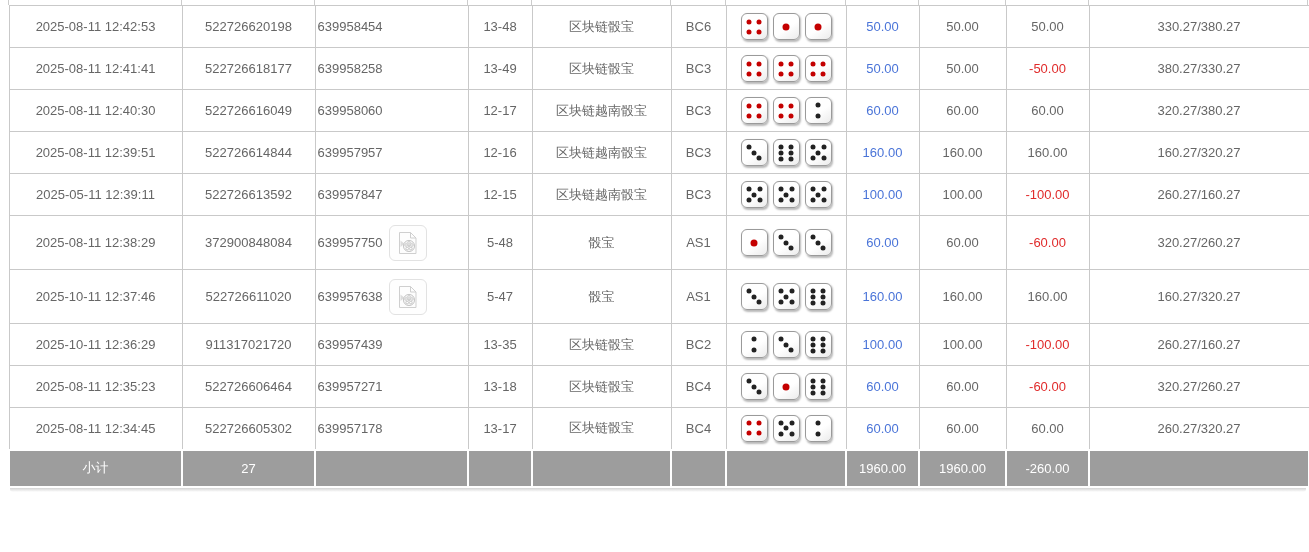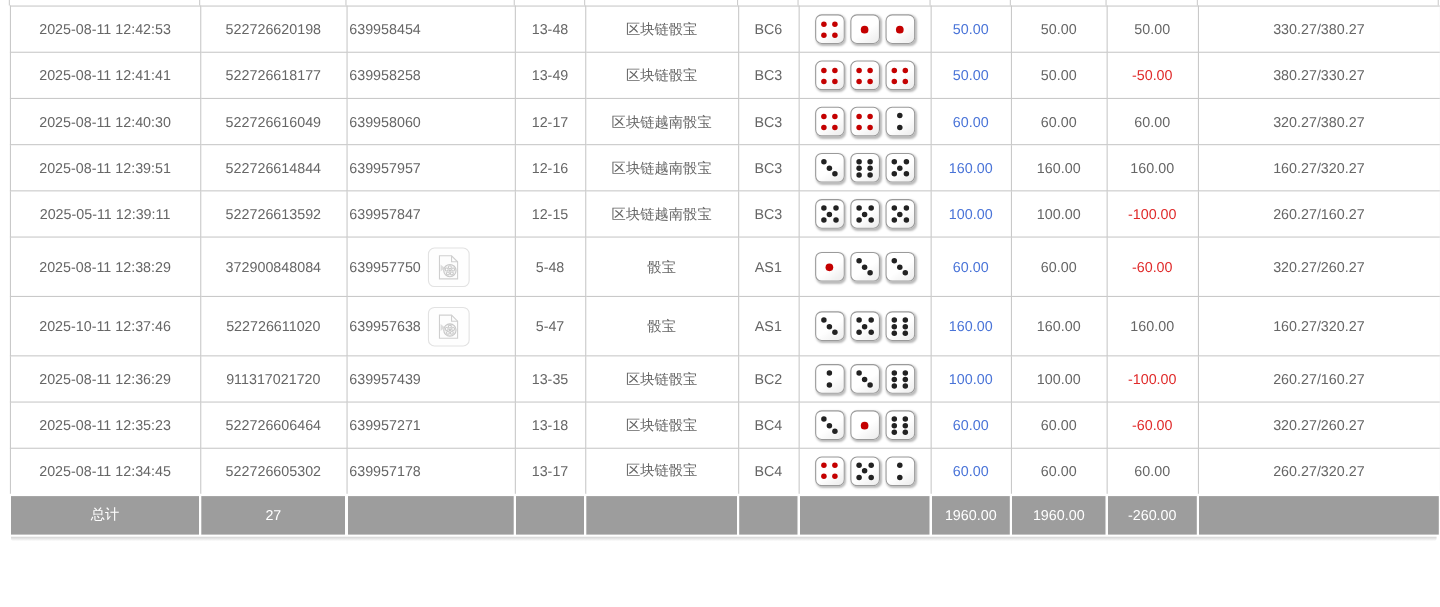--- a/index.html
+++ b/index.html
@@ -344,21 +344,21 @@
                   <span class="pip" style="left: 69%; top: 74%; background: rgb(34, 34, 34);"></span>
                 </span>
               </span>
             </td>
             <td><span class="amt-link">160.00</span></td>
             <td>160.00</td>
             <td>160.00</td>
             <td>160.27/320.27</td>
           </tr>
           <tr class="data-row">
-            <td>2025-08-11 12:36:29</td>
+            <td>2025-10-11 12:36:29</td>
             <td>911317021720</td>
             <td>
               <span class="round-wrap">
                 <span>639957439</span>
               </span>
             </td>
             <td>13-35</td>
             <td>区块链骰宝</td>
             <td>BC2</td>
             <td>
@@ -454,21 +454,21 @@
                   <span class="pip" style="left: 50%; top: 72%; background: rgb(34, 34, 34);"></span>
                 </span>
               </span>
             </td>
             <td><span class="amt-link">60.00</span></td>
             <td>60.00</td>
             <td>60.00</td>
             <td>260.27/320.27</td>
           </tr>
           <tr class="summary-row">
-            <td>总计</td>
+            <td>小计</td>
             <td>27</td>
             <td></td>
             <td></td>
             <td></td>
             <td></td>
             <td></td>
             <td>1960.00</td>
             <td>1960.00</td>
             <td class="neg">-260.00</td>
             <td></td>

